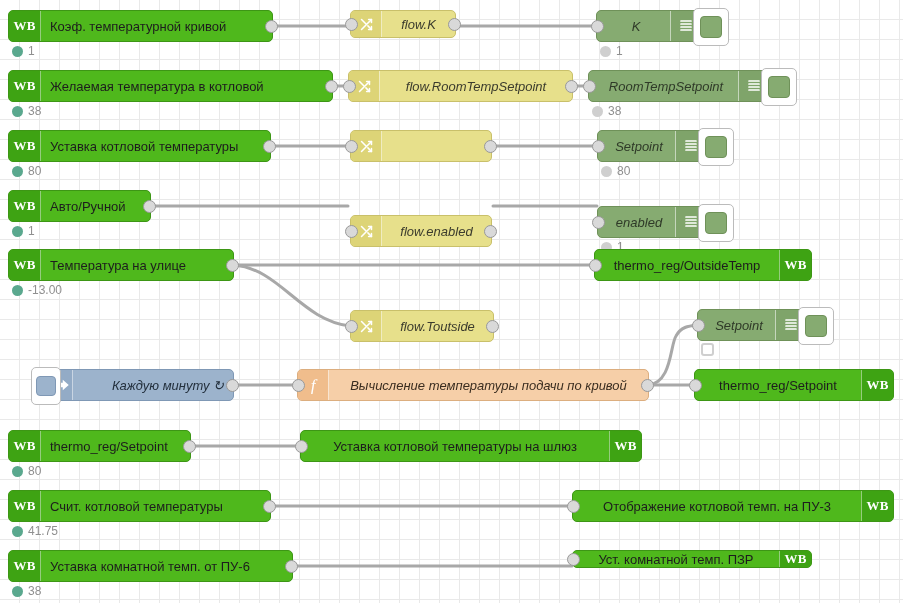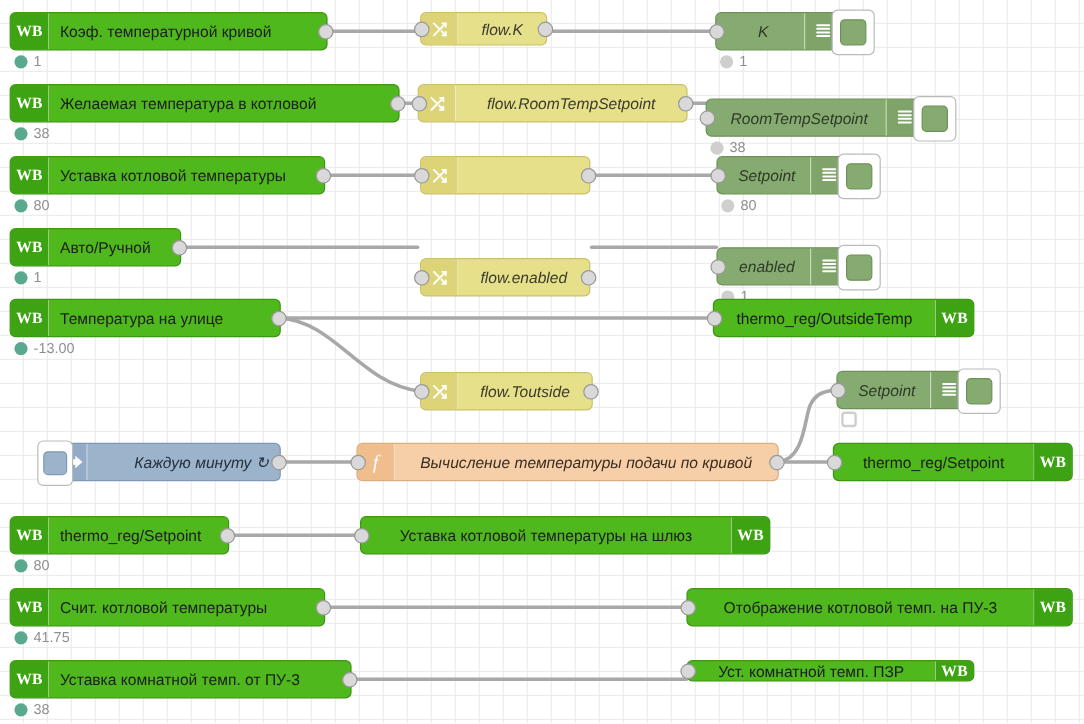--- a/index.html
+++ b/index.html
@@ -262,21 +262,21 @@
           <polyline points="15,5 19,5 19,9"></polyline>
         <path d="M14 14 L19 19"></path>
           <polyline points="19,15 19,19 15,19"></polyline>
       </svg>
     </div>
     <div class="label">flow.RoomTempSetpoint</div>
     <div class="port in"></div>
     <div class="port out"></div>
   </div>
 
-  <div class="node dash" style="left:588px; top:82px; width:182px; height:32px;">
+  <div class="node dash" style="left:588px; top:70px; width:182px; height:32px;">
     <div class="label">RoomTempSetpoint</div>
     <div class="sep">
       <svg width="14" height="16" viewBox="0 0 14 16">
           <g stroke="#fff" stroke-width="1.7" stroke-linecap="round">
         <line x1="2" y1="3" x2="12" y2="3"></line>
             <line x1="2" y1="6" x2="12" y2="6"></line>
         <line x1="2" y1="9" x2="12" y2="9"></line>
             <line x1="2" y1="12" x2="12" y2="12"></line>
           </g>
         </svg>
@@ -491,21 +491,21 @@
   </div>
 
   <div class="node wb right" style="left:572px; top:490px; width:322px; height:32px;">
     <div class="label">Отображение котловой темп. на ПУ-3</div>
     <div class="badge">WB</div>
     <div class="port in"></div>
   </div>
 
   <div class="node wb left" style="left:8px; top:550px; width:285px; height:32px;">
     <div class="badge">WB</div>
-    <div class="label">Уставка комнатной темп. от ПУ-3</div>
+    <div class="label">Уставка комнатной темп. от ПУ-6</div>
     <div class="port out"></div>
     <div class="status">
       <span class="dot"></span>
       <span>38</span>
     </div>
   </div>
 
   <div class="node wb right" style="left:572px; top:550px; width:240px; height:18px;">
     <div class="label">Уст. комнатной темп. ПЗР</div>
     <div class="badge">WB</div>

